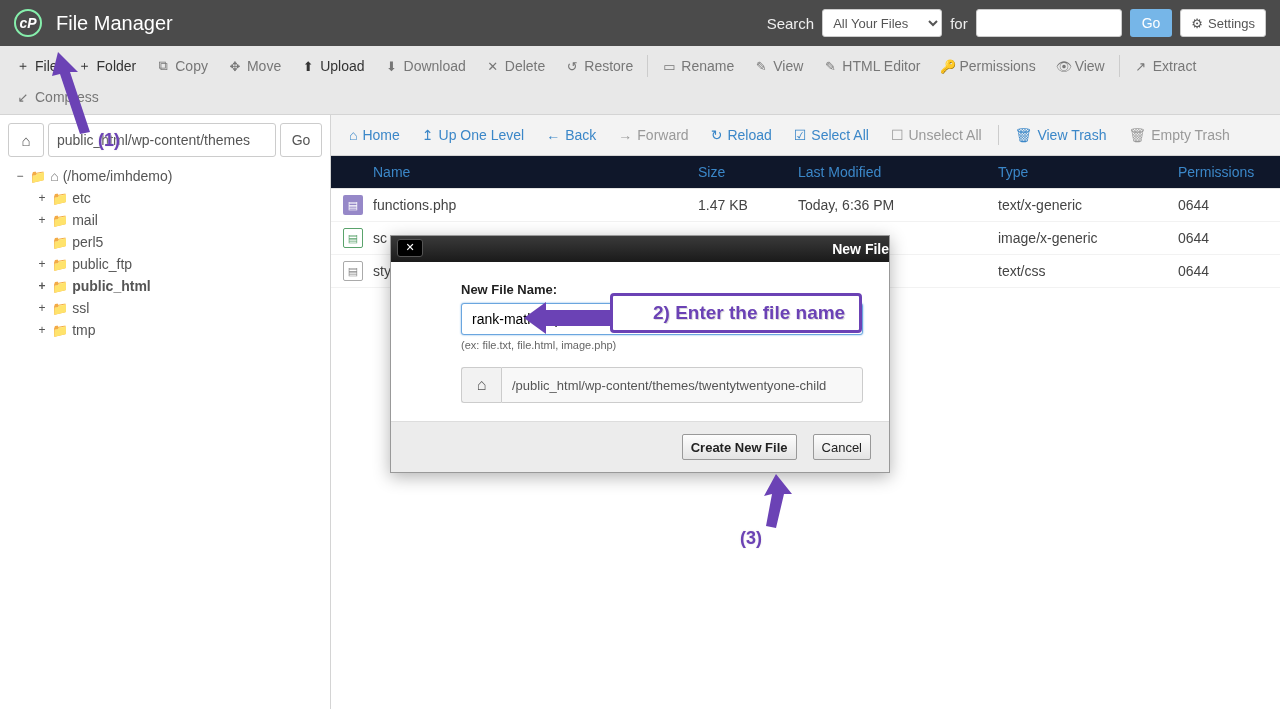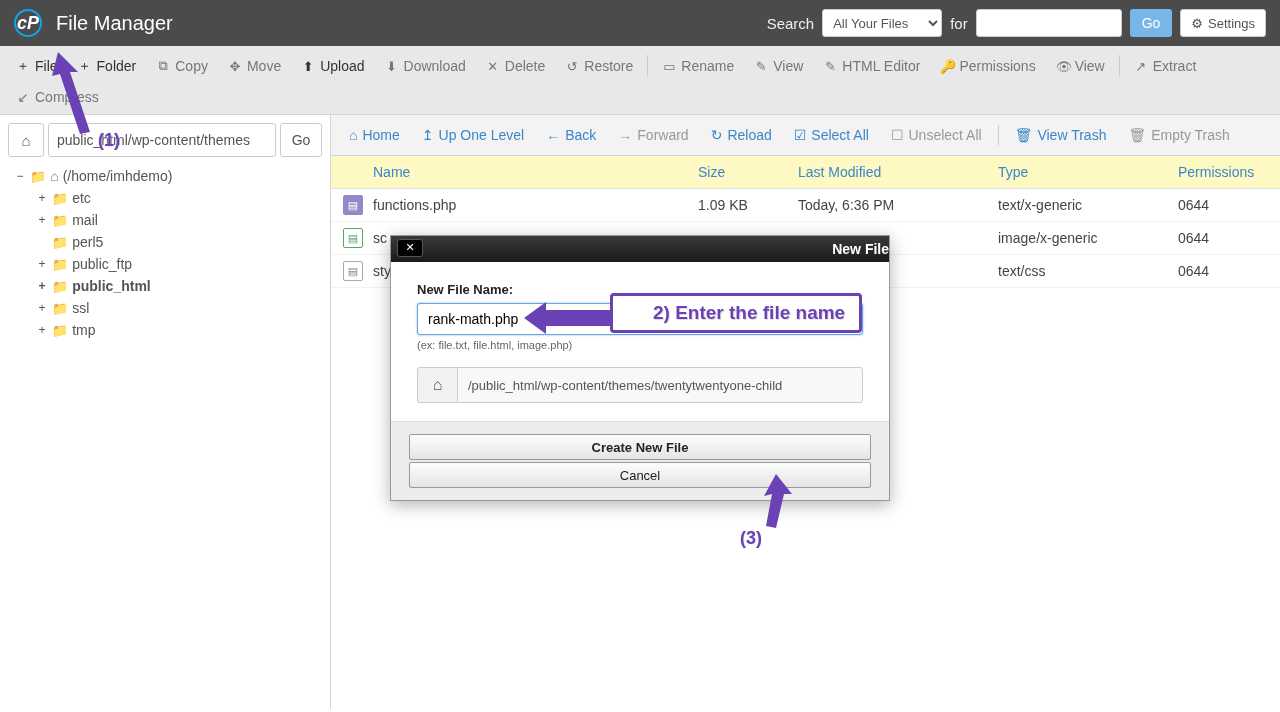--- a/index.html
+++ b/index.html
@@ -1,19 +1,19 @@
 <!DOCTYPE html>
 <html><head>
 <meta charset="utf-8">
 <style>
 * { box-sizing: border-box; margin: 0; padding: 0; font-family: -apple-system, BlinkMacSystemFont, "Segoe UI", Helvetica, Arial, sans-serif; }
 body { background: #fff; width: 1280px; height: 712px; overflow: hidden; position: relative; }
 
 .topbar { background: #4b4b4b; color: #fff; height: 46px; display: flex; align-items: center; padding: 0 14px; }
-.topbar .logo { width: 28px; height: 28px; border: 2px solid #0ea5e9; border-radius: 50%; display: flex; align-items: center; justify-content: center; font-weight: bold; font-size: 18px; font-style: italic; }
+.topbar .logo { width: 28px; height: 28px; border: 2px solid #86efac; border-radius: 50%; display: flex; align-items: center; justify-content: center; font-weight: bold; font-size: 14px; font-style: italic; }
 .topbar .title { font-size: 20px; margin-left: 14px; font-weight: 400; }
 .topbar .spacer { flex: 1; }
 .topbar .search-label { font-size: 15px; color: #eee; margin-right: 8px; }
 .topbar .search-select { height: 28px; width: 120px; background: #fff; border: 1px solid #ccc; border-radius: 3px; font-size: 13px; color: #555; padding: 0 6px; }
 .topbar .for-label { margin: 0 8px; font-size: 15px; color: #eee; }
 .topbar .search-input { height: 28px; width: 146px; background: #fff; border: 1px solid #ccc; border-radius: 3px; padding: 0 6px; }
 .topbar .go-btn { height: 28px; padding: 0 12px; background: #76b6e8; color: #fff; border: none; border-radius: 3px; margin-left: 8px; font-size: 14px; cursor: pointer; }
 .topbar .settings-btn { height: 28px; padding: 0 10px; background: #fff; border: 1px solid #ccc; border-radius: 3px; margin-left: 8px; font-size: 13px; color: #555; cursor: pointer; display: flex; align-items: center; gap: 5px; }
 
 .toolbar { background: #e8e8e8; border-bottom: 1px solid #d4d4d4; padding: 4px 6px 2px; display: flex; flex-wrap: wrap; align-items: center; min-height: 36px; }
@@ -37,48 +37,48 @@
 .tree-children { padding-left: 22px; }
 .tree-row.bold { font-weight: bold; }
 
 .content { flex: 1; border-left: 1px solid #d4d4d4; display: flex; flex-direction: column; }
 .nav-toolbar { background: #f3f3f3; border-bottom: 1px solid #d4d4d4; padding: 6px 8px; display: flex; align-items: center; gap: 2px; }
 .nav-btn { background: transparent; border: none; padding: 6px 10px; font-size: 14px; color: #3b87c8; display: inline-flex; align-items: center; gap: 5px; cursor: pointer; }
 .nav-btn.disabled { color: #999; }
 .nav-sep { width: 1px; height: 20px; background: #ccc; margin: 0 4px; }
 
 .file-table { width: 100%; }
-.ft-head { display: flex; padding: 8px 12px; background: #fef9c3; border-bottom: 1px solid #e4e4e4; font-size: 14px; }
+.ft-head { display: flex; padding: 8px 12px; background: #0f172a; border-bottom: 1px solid #e4e4e4; font-size: 14px; }
 .ft-head .col { color: #3b87c8; cursor: pointer; }
 .ft-row { display: flex; padding: 6px 12px; font-size: 14px; color: #444; align-items: center; border-bottom: 1px solid #f2f2f2; }
 .col-icon { width: 30px; }
 .col-name { flex: 1; min-width: 280px; }
 .col-size { width: 100px; }
 .col-mod { width: 200px; }
 .col-type { width: 180px; }
 .col-perm { width: 90px; text-align: left; }
 .file-ic { width: 20px; height: 20px; display: inline-flex; align-items: center; justify-content: center; border-radius: 2px; font-size: 11px; }
 .file-ic.php { background: #9688c8; color: #fff; }
 .file-ic.img { background: #fff; color: #5aa36c; border: 1px solid #5aa36c; }
 .file-ic.css { background: #fff; color: #888; border: 1px solid #aaa; }
 
 
 .modal { position: absolute; left: 390px; top: 235px; width: 500px; background: #fff; border: 1px solid #999; box-shadow: 0 4px 16px rgba(0,0,0,0.3); }
 .modal-header { background: linear-gradient(#3a3a3a, #1a1a1a); color: #fff; height: 26px; display: flex; align-items: center; position: relative; }
 .modal-close { position: absolute; left: 6px; top: 3px; width: 26px; height: 18px; background: #000; color: #fff; border: 1px solid #555; border-radius: 3px; font-size: 11px; line-height: 14px; text-align: center; cursor: pointer; }
 .modal-title { flex: 1; text-align: right; font-size: 14px; font-weight: bold; }
-.modal-body { padding: 20px 26px 18px; }
+.modal-body { padding: 20px 26px 18px; margin-left: 44px; }
 .modal-label { font-size: 13px; font-weight: bold; color: #222; margin-bottom: 6px; display: block; }
 .modal-input-wrap { display: flex; margin-bottom: 4px; }
 .modal-input { flex: 1; height: 32px; border: 1px solid #6aa6df; border-radius: 3px; padding: 0 10px; font-size: 14px; outline: none; box-shadow: 0 0 2px #6aa6df; }
 .modal-hint { font-size: 11px; color: #666; margin-bottom: 16px; }
 .modal-path-row { display: flex; }
 .modal-path-icon { width: 40px; height: 36px; display: flex; align-items: center; justify-content: center; border: 1px solid #ccc; border-right: none; border-radius: 3px 0 0 3px; background: #f2f2f2; color: #555; }
 .modal-path-input { flex: 1; height: 36px; border: 1px solid #ccc; border-radius: 0 3px 3px 0; background: #f8f8f8; padding: 0 10px; font-size: 13px; color: #555; }
-.modal-footer { background: #ececec; padding: 12px 18px; display: flex; justify-content: flex-end; gap: 2px; border-top: 1px solid #ddd; flex-direction: column; }
+.modal-footer { background: #ececec; padding: 12px 18px; display: flex; justify-content: flex-end; gap: 16px; border-top: 1px solid #ddd; }
 .modal-btn { height: 26px; padding: 0 8px; border: 1px solid #999; border-radius: 2px; background: linear-gradient(#fdfdfd, #e4e4e4); font-size: 13px; color: #222; cursor: pointer; font-weight: bold; }
 .modal-btn.cancel { font-weight: normal; }
 
 
 .arrow1 { position: absolute; left: 50px; top: 44px; }
 .arrow1 svg path { fill: #6b42b5; }
 .ann1 { position: absolute; left: 98px; top: 130px; color: #6b42b5; font-weight: bold; font-size: 18px; text-shadow: 0 0 2px #ddd; }
 
 .callout { position: absolute; left: 610px; top: 293px; background: #fff; border: 3px solid #6b42b5; border-radius: 4px; padding: 6px 14px; display: flex; align-items: center; }
 .callout-text { color: #6b42b5; font-weight: bold; font-size: 19px; text-shadow: 1px 1px 0 #ddd; margin-left: 26px; }
@@ -276,21 +276,21 @@
         <div class="col col-name">Name</div>
         <div class="col col-size">Size</div>
         <div class="col col-mod">Last Modified</div>
         <div class="col col-type">Type</div>
         <div class="col col-perm">Permissions</div>
       </div>
       <div id="table-body">
           <div class="ft-row">
             <div class="col-icon"><span class="file-ic php">▤</span></div>
             <div class="col-name">functions.php</div>
-            <div class="col-size">1.09 KB</div>
+            <div class="col-size">1.47 KB</div>
             <div class="col-mod">Today, 6:36 PM</div>
             <div class="col-type">text/x-generic</div>
             <div class="col-perm">0644</div>
           </div>
           <div class="ft-row">
             <div class="col-icon"><span class="file-ic img">▤</span></div>
             <div class="col-name">sc</div>
             <div class="col-size"></div>
             <div class="col-mod"></div>
             <div class="col-type">image/x-generic</div>

